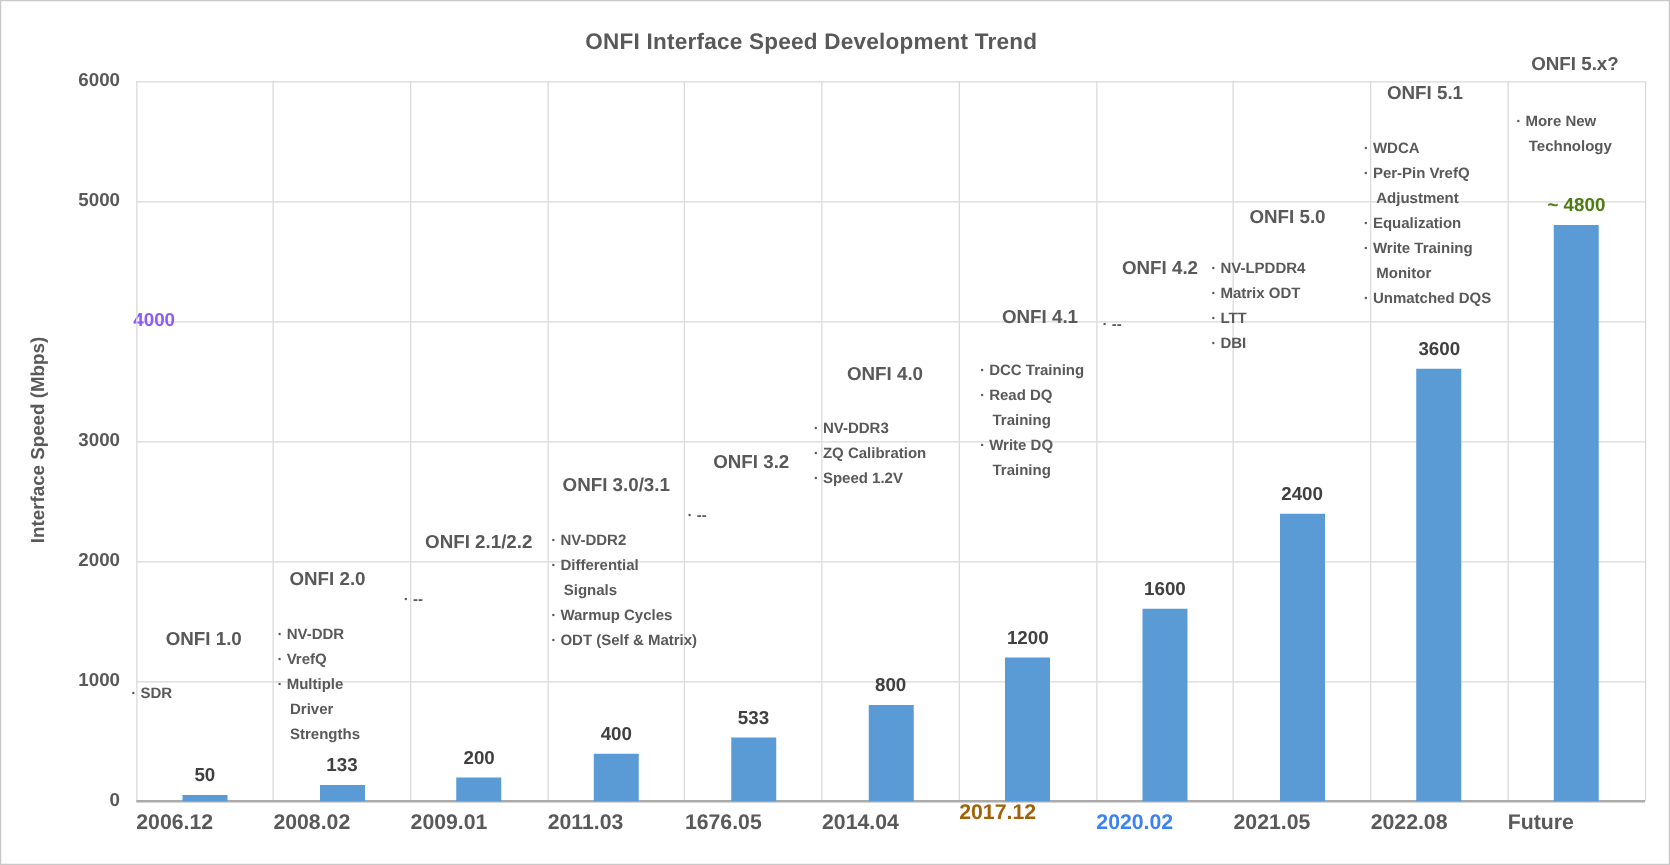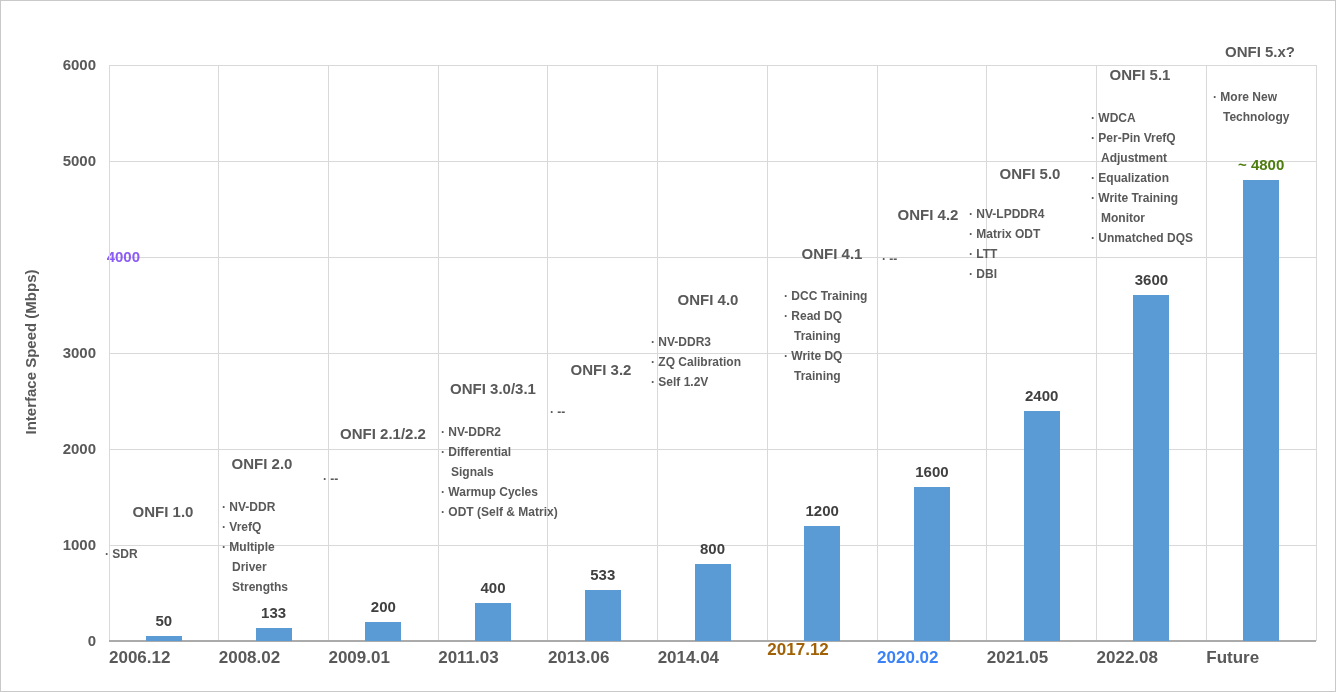--- a/index.html
+++ b/index.html
@@ -28,20 +28,21 @@
   .ann-title { position:absolute; width:200px; text-align:center;
                font-size:15px; line-height:20px; white-space:nowrap; }
   .ann-list  { position:absolute; font-size:12px; line-height:20px; }
   .ann-line  { white-space:nowrap; }
   .ann-line.cont { padding-left:10px; }
 </style>
 </head>
 <body>
 
 <div class="canvas">
+  <div class="chart-title">ONFI Interface Speed Development Trend</div>
   <div class="y-axis-title">Interface Speed (Mbps)</div>
   <div id="plot">
       <div class="y-tick" style="top: 630px; color: rgb(89, 89, 89);">0</div>
       <div class="gridline-h" style="left: 108px; top: 543.5px; width: 1207px; background: rgb(217, 217, 217);"></div>
       <div class="y-tick" style="top: 534px; color: rgb(89, 89, 89);">1000</div>
       <div class="gridline-h" style="left: 108px; top: 447.5px; width: 1207px; background: rgb(217, 217, 217);"></div>
       <div class="y-tick" style="top: 438px; color: rgb(89, 89, 89);">2000</div>
       <div class="gridline-h" style="left: 108px; top: 351.5px; width: 1207px; background: rgb(217, 217, 217);"></div>
       <div class="y-tick" style="top: 342px; color: rgb(89, 89, 89);">3000</div>
       <div class="gridline-h" style="left: 108px; top: 255.5px; width: 1207px; background: rgb(217, 217, 217);"></div>
@@ -70,21 +71,21 @@
       <div class="bar-label" style="left: 212.591px; top: 602.232px; width: 120px; color: rgb(64, 64, 64);">133</div>
       <div class="x-tick" style="left: 217.727px; top: 648px; width: 109.727px; color: rgb(89, 89, 89);">2008.02</div>
       <div class="bar" style="left: 364.318px; top: 620.8px; width: 36px; height: 19.2px; background: rgb(91, 155, 213);"></div>
       <div class="bar-label" style="left: 322.318px; top: 595.8px; width: 120px; color: rgb(64, 64, 64);">200</div>
       <div class="x-tick" style="left: 327.455px; top: 648px; width: 109.727px; color: rgb(89, 89, 89);">2009.01</div>
       <div class="bar" style="left: 474.045px; top: 601.6px; width: 36px; height: 38.4px; background: rgb(91, 155, 213);"></div>
       <div class="bar-label" style="left: 432.045px; top: 576.6px; width: 120px; color: rgb(64, 64, 64);">400</div>
       <div class="x-tick" style="left: 437.182px; top: 648px; width: 109.727px; color: rgb(89, 89, 89);">2011.03</div>
       <div class="bar" style="left: 583.773px; top: 588.832px; width: 36px; height: 51.168px; background: rgb(91, 155, 213);"></div>
       <div class="bar-label" style="left: 541.773px; top: 563.832px; width: 120px; color: rgb(64, 64, 64);">533</div>
-      <div class="x-tick" style="left: 546.909px; top: 648px; width: 109.727px; color: rgb(89, 89, 89);">2013.06</div>
+      <div class="x-tick" style="left: 546.909px; top: 648px; width: 109.727px; color: rgb(89, 89, 89);">1676.05</div>
       <div class="bar" style="left: 693.5px; top: 563.2px; width: 36px; height: 76.8px; background: rgb(91, 155, 213);"></div>
       <div class="bar-label" style="left: 651.5px; top: 538.2px; width: 120px; color: rgb(64, 64, 64);">800</div>
       <div class="x-tick" style="left: 656.636px; top: 648px; width: 109.727px; color: rgb(89, 89, 89);">2014.04</div>
       <div class="bar" style="left: 803.227px; top: 524.8px; width: 36px; height: 115.2px; background: rgb(91, 155, 213);"></div>
       <div class="bar-label" style="left: 761.227px; top: 499.8px; width: 120px; color: rgb(64, 64, 64);">1200</div>
       <div class="x-tick" style="left: 766.364px; top: 640px; width: 109.727px; color: #a16207;">2017.12</div>
       <div class="bar" style="left: 912.955px; top: 486.4px; width: 36px; height: 153.6px; background: rgb(91, 155, 213);"></div>
       <div class="bar-label" style="left: 870.955px; top: 461.4px; width: 120px; color: rgb(64, 64, 64);">1600</div>
       <div class="x-tick" style="left: 876.091px; top: 648px; width: 109.727px; color: #3b82f6;">2020.02</div>
       <div class="bar" style="left: 1022.68px; top: 409.6px; width: 36px; height: 230.4px; background: rgb(91, 155, 213);"></div>
@@ -121,21 +122,21 @@
         <div class="ann-line">· ODT (Self &amp; Matrix)</div>
       </div>
       <div class="ann-title" style="left: 500px; top: 359px; color: rgb(89, 89, 89); text-align: center;">ONFI 3.2</div>
       <div class="ann-list" style="left: 549px; top: 401px; color: rgb(89, 89, 89);">
         <div class="ann-line">· --</div>
       </div>
       <div class="ann-title" style="left: 607px; top: 289px; color: rgb(89, 89, 89);">ONFI 4.0</div>
       <div class="ann-list" style="left: 650px; top: 331px; color: rgb(89, 89, 89);">
         <div class="ann-line">· NV-DDR3</div>
         <div class="ann-line">· ZQ Calibration</div>
-        <div class="ann-line">· Self 1.2V</div>
+        <div class="ann-line">· Speed 1.2V</div>
       </div>
       <div class="ann-title" style="left: 731px; top: 243px; color: rgb(89, 89, 89);">ONFI 4.1</div>
       <div class="ann-list" style="left: 783px; top: 285px; color: rgb(89, 89, 89);">
         <div class="ann-line">· DCC Training</div>
         <div class="ann-line">· Read DQ</div>
         <div class="ann-line cont">Training</div>
         <div class="ann-line">· Write DQ</div>
         <div class="ann-line cont">Training</div>
       </div>
       <div class="ann-title" style="left: 827px; top: 204px; color: rgb(89, 89, 89);">ONFI 4.2</div>

